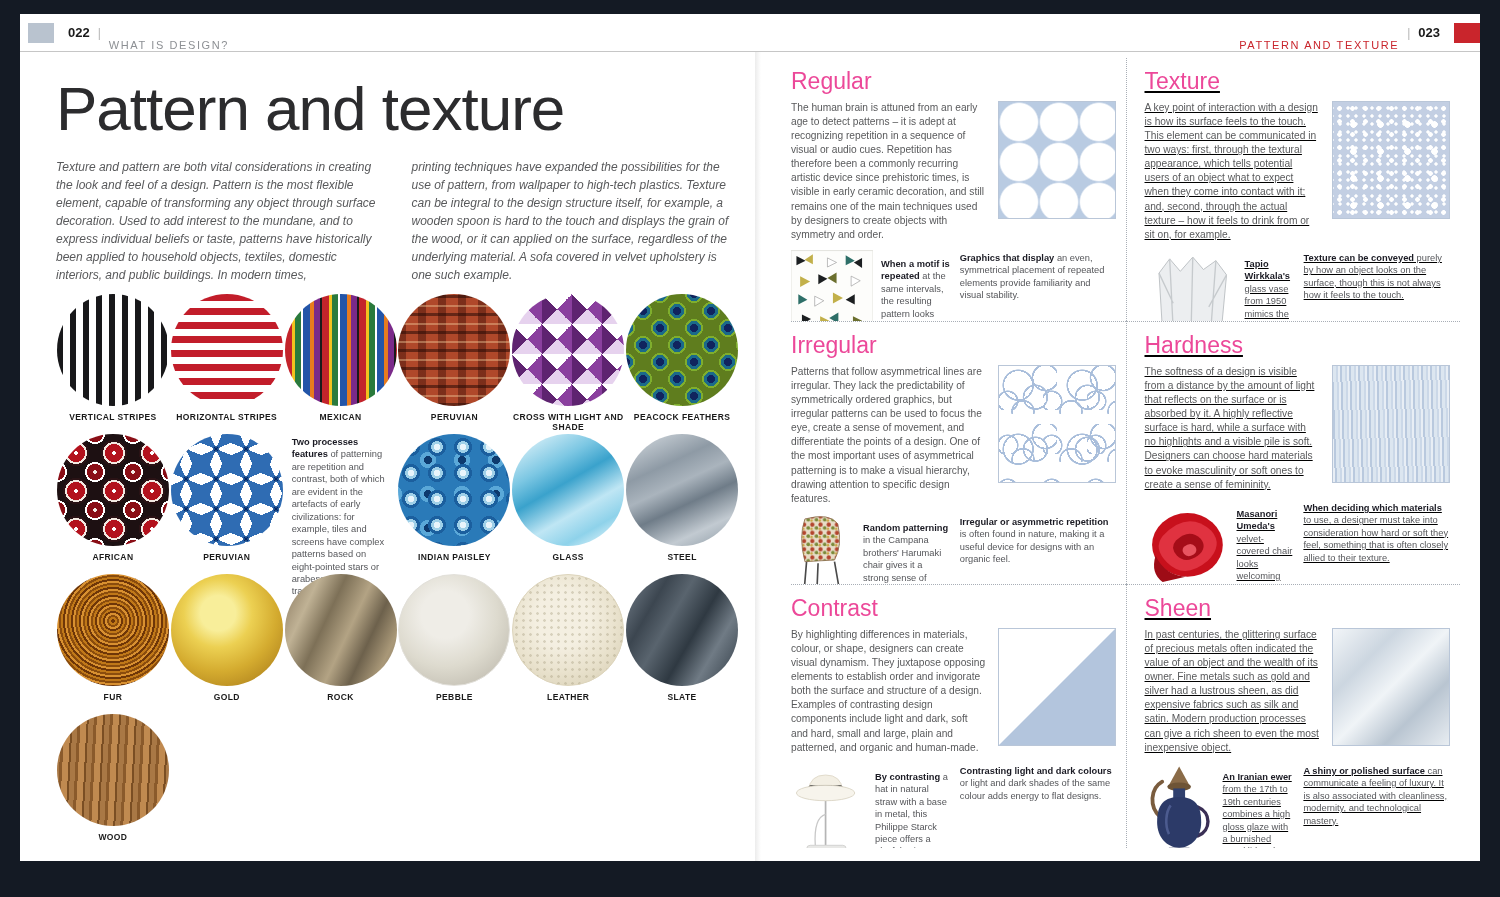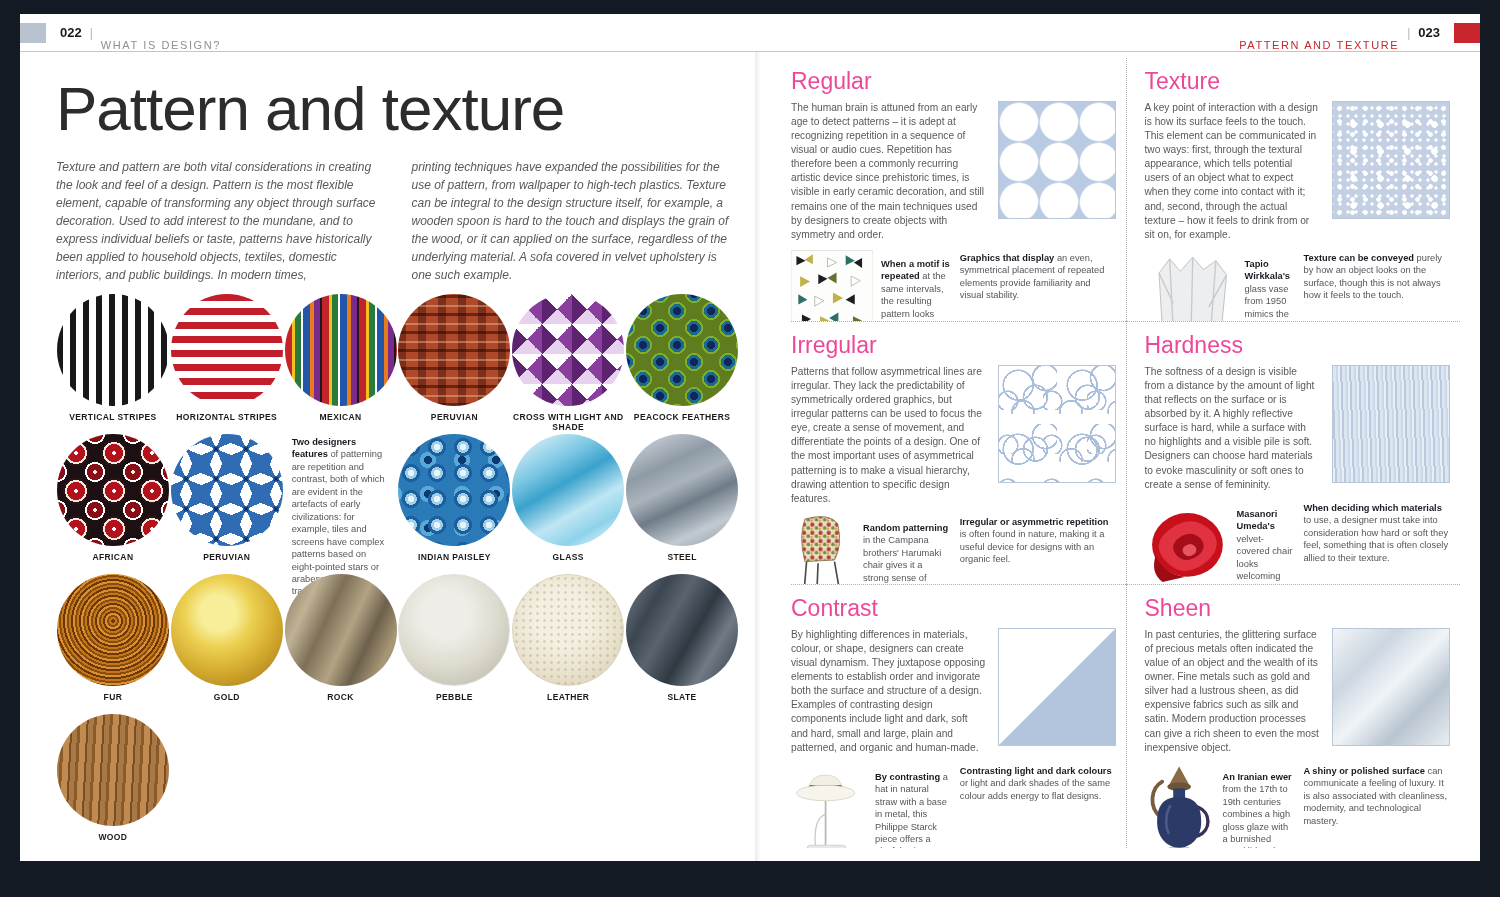--- a/index.html
+++ b/index.html
@@ -2,21 +2,21 @@
 <html><head>
 <meta charset="utf-8">
 <style>
   * { margin:0; padding:0; box-sizing:border-box; }
   html,body { width:1500px; height:897px; }
   body { font-family:"Liberation Sans","DejaVu Sans",sans-serif; background:#141a24; position:relative; }
 
   .spread { position:absolute; left:20px; top:14px; right:20px; bottom:36px; background:#fff; display:flex; flex-direction:column; overflow:hidden; }
 
   
-  .book-header { display:flex; align-items:center; height:38px; border-bottom:1px solid #c6c6c6; flex:0 0 38px; }
+  .book-header { display:flex; align-items:center; height:38px; border-bottom:1px solid #c6c6c6; flex:0 0 38px;padding-left:8px; }
   .corner-sq { width:26px; height:20px; }
   .sq-gray { background:#b9c3cf; }
   .sq-red  { background:#c9252c; }
   .hdr-left { display:flex; align-items:center; gap:8px; margin-left:14px; }
   .hdr-right { display:flex; align-items:center; gap:8px; margin-left:auto; margin-right:14px; }
   .pgnum { font-size:13px; font-weight:bold; color:#1a1a1a; }
   .hdr-sep { color:#b5b5b5; font-size:12px; }
   .running { font-size:11px; letter-spacing:1.6px; color:#8d9094;margin-top:25px; }
   .running.red { color:#c9252c; }
 
@@ -75,21 +75,21 @@
     background-size:7px 7px,100% 100%; border:1px solid #ddd5bd; }
   .c-slate { background:linear-gradient(120deg,#6a7580 6%,#3c4650 25%,#59646e 40%,#2f3942 58%,#707b85 75%,#434e58 92%); }
   .c-wood { background:repeating-linear-gradient(93deg,#a97845 0 5px,#8a5a2b 5px 8px,#c08a50 8px 14px,#7a4e23 14px 16px); }
   .c-txsteel { background-color:#c9ccd0;
     background-image:repeating-linear-gradient(45deg,rgba(255,255,255,.85) 0 2px,rgba(120,126,132,.5) 2px 4px,transparent 4px 14px),
     repeating-linear-gradient(-45deg,rgba(255,255,255,.85) 0 2px,rgba(120,126,132,.5) 2px 4px,transparent 4px 14px); }
 
   
   .sections { display:grid; grid-template-columns:1fr 1fr; grid-template-rows:263px 263px 264px; height:100%; }
   .section { padding:10px 10px 4px 0; overflow:hidden; }
-  .section.col2 { border-left:1px dotted #a8aeb6; padding-left:18px; }
+  .section.col2 { border-left:1px dotted #a8aeb6; padding-left:18px;text-decoration:underline; }
   .section.rowline { border-top:1px dotted #a8aeb6; }
   .section h2 { font-size:23px; font-weight:300; color:#ec4899; margin-bottom:6px; }
   .sec-top { display:flex; gap:12px; }
   .sec-body { flex:1; font-size:10.2px; line-height:1.38; color:#58595b; }
   .swatch { flex:0 0 118px; width:118px; height:118px; border:1px solid #b9c6d8; }
   .sec-bottom { display:flex; gap:10px; margin-top:8px; }
   .obj-wrap { flex:1; display:flex; gap:8px; align-items:flex-start; }
   .obj { flex:0 0 auto; }
   .caption { font-size:9.3px; line-height:1.34; color:#55565a; }
   .caption b { color:#1b1b24; }
@@ -170,21 +170,21 @@
         </div>
         <div class="cell">
           <div class="circle c-african"></div>
           <div class="cell-label">AFRICAN</div>
         </div>
         <div class="cell">
           <div class="circle c-islamic"></div>
           <div class="cell-label">PERUVIAN</div>
         </div>
         <div class="cell note-cell">
-          <p class="caption"><b>Two designers features</b><span> of patterning are repetition and contrast, both of which are evident in the artefacts of early civilizations: for example, tiles and screens have complex patterns based on eight-pointed stars or arabesques in traditional Islamic design. Texture depends on the materials used to make an object.</span></p>
+          <p class="caption"><b>Two processes features</b><span> of patterning are repetition and contrast, both of which are evident in the artefacts of early civilizations: for example, tiles and screens have complex patterns based on eight-pointed stars or arabesques in traditional Islamic design. Texture depends on the materials used to make an object.</span></p>
         </div>
         <div class="cell">
           <div class="circle c-paisley"></div>
           <div class="cell-label">INDIAN PAISLEY</div>
         </div>
 
         <div class="cell">
           <div class="circle c-glass"></div>
           <div class="cell-label">GLASS</div>
         </div>

